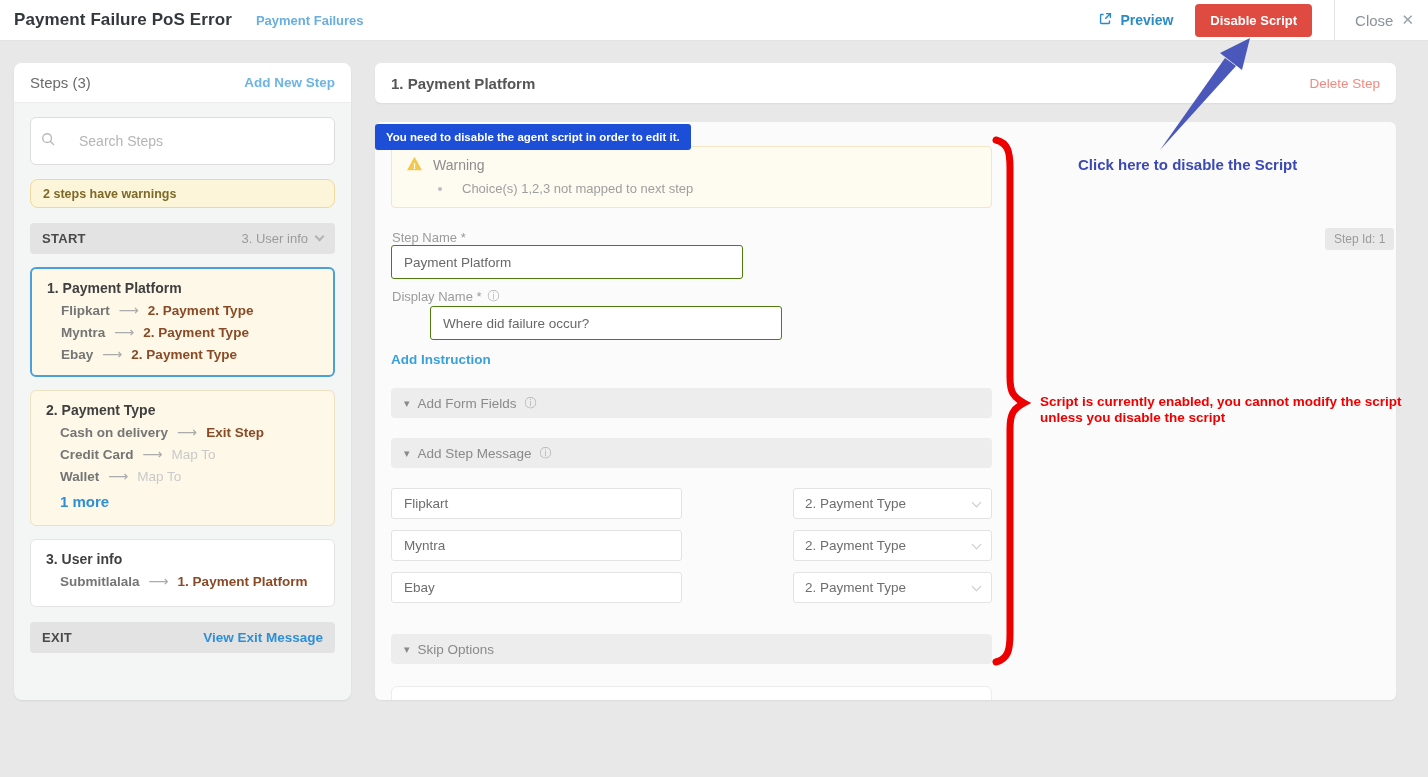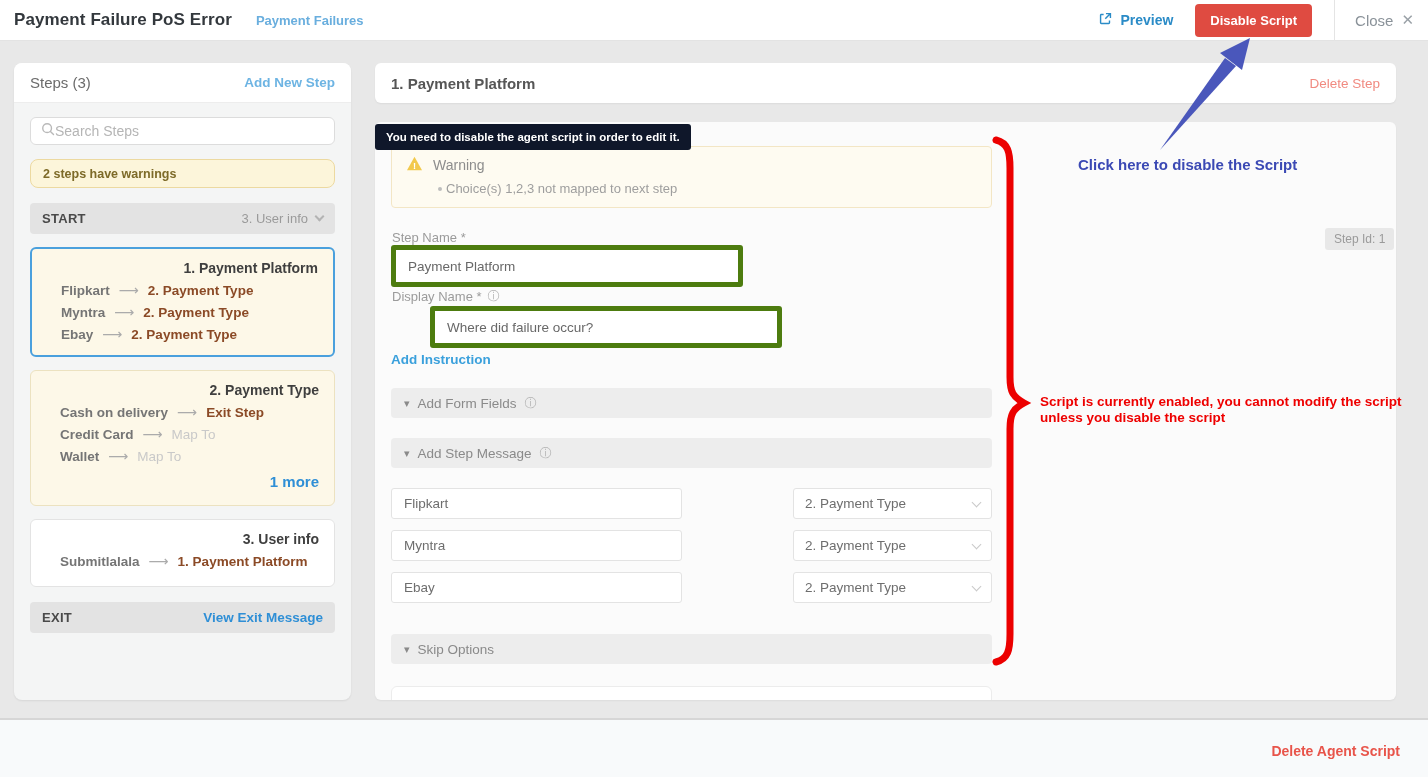--- a/index.html
+++ b/index.html
@@ -16,28 +16,28 @@
   .preview-link { display:flex; align-items:center; gap:7px; color:#2a8bc7; font-size:14px; font-weight:bold; cursor:pointer; }
   .btn-danger { margin-left:22px; background:#df4b41; color:#fff; font-size:13px; font-weight:bold;
                 border:none; border-radius:4px; padding:9px 15px; cursor:pointer; }
   .topbar-divider { width:1px; height:41px; background:#e4e4e4; margin-left:22px; }
   .close-group { display:flex; align-items:center; gap:8px; margin-left:20px; cursor:pointer; }
   .close-label { font-size:15px; color:#8a9299; }
   .close-x { font-size:15px; color:#9aa1a7; }
 
   
   .sidebar { position:absolute; left:14px; top:63px; width:337px; height:637px; background:#f4f5f5;
-             border-radius:8px; box-shadow:0 1px 2px rgba(0,0,0,.08); overflow:hidden;text-align:right; }
+             border-radius:8px; box-shadow:0 1px 2px rgba(0,0,0,.08); overflow:hidden; }
   .sidebar-header { height:40px; background:#fff; display:flex; align-items:center; justify-content:space-between;
                     padding:0 16px; border-bottom:1px solid #ededed; }
   .sidebar-title { font-size:15px; color:#6b6b6b; }
   .add-step-link { font-size:13.5px; font-weight:bold; color:#6db4e3; cursor:pointer; }
   .sidebar-body { padding:14px 16px; }
-  .search-box { height:28px; background:#fff; border:1px solid #dcdcdc; border-radius:6px;
-                display:flex; align-items:center; padding:0 10px; gap:0; }
+  .search-box { height:48px; background:#fff; border:1px solid #dcdcdc; border-radius:6px;
+                display:flex; align-items:center; padding:0 10px; gap:24px; }
   .search-placeholder { font-size:14px; color:#b5b5b5; }
   .warn-banner { margin-top:14px; height:29px; background:#fcf5da; border:1px solid #ecd9a0; border-radius:8px;
                  display:flex; align-items:center; padding:0 12px; font-size:12.5px; font-weight:bold; color:#7d6a28; }
   .gray-row { margin-top:15px; height:31px; background:#e3e3e3; border-radius:4px; display:flex;
               align-items:center; justify-content:space-between; padding:0 12px; }
   .gray-row-label { font-size:13px; font-weight:bold; color:#4a4a4a; letter-spacing:.3px; }
   .gray-row-right { display:flex; align-items:center; gap:8px; font-size:13px; color:#9a9a9a; cursor:pointer; }
   .chev { width:7px; height:7px; border-right:2px solid #b3b3b3; border-bottom:2px solid #b3b3b3;
           transform:rotate(45deg); margin-top:-4px; }
   .step-card { margin-top:13px; border-radius:6px; padding:11px 15px 13px; background:#fdf8e8; border:1px solid #ece2c0; }
@@ -53,30 +53,30 @@
   .exit-link { font-size:13.5px; font-weight:bold; color:#2f8fd6; cursor:pointer; }
 
   
   .main-header { position:absolute; left:375px; top:63px; width:1021px; height:40px; background:#fff;
                  border-radius:6px; box-shadow:0 1px 2px rgba(0,0,0,.06); display:flex; align-items:center;
                  justify-content:space-between; padding:0 16px; }
   .main-header-title { font-size:15px; font-weight:bold; color:#565656; }
   .delete-step-link { font-size:13.5px; color:#f18a80; cursor:pointer; }
   .main-panel { position:absolute; left:375px; top:122px; width:1021px; height:578px; background:#fbfbfb;
                 border-radius:6px; box-shadow:0 1px 2px rgba(0,0,0,.05); overflow:hidden; }
-  .tooltip { position:absolute; left:375px; top:124px; background:#0f172a; color:#fff; font-size:11.5px;
+  .tooltip { position:absolute; left:375px; top:124px; background:#1d4ed8; color:#fff; font-size:11.5px;
              font-weight:bold; padding:7px 11px; border-radius:3px; z-index:25; }
   .warn-box { position:absolute; left:16px; top:24px; width:601px; height:62px; background:#fefbf1;
               border:1px solid #f3e6c5; border-radius:4px; padding:9px 14px; }
   .warn-head { display:flex; align-items:center; gap:10px; font-size:14px; color:#8d8d8d; }
-  .warn-bullet { margin:7px 0 0 32px; font-size:13px; color:#9e9e9e; display:flex; align-items:center; gap:4px; }
+  .warn-bullet { margin:7px 0 0 32px; font-size:13px; color:#9e9e9e; display:flex; align-items:center; gap:20px; }
   .bullet-dot { width:4px; height:4px; border-radius:50%; background:#bdbdbd; }
   .field-label { position:absolute; font-size:13px; color:#9b9b9b; display:flex; align-items:center; gap:6px; }
   .info-i { font-size:12px; color:#b3b3b3; }
-  .text-input { position:absolute; width:352px; height:30px; background:#fff; border:5px solid #4d7c0f;
+  .text-input { position:absolute; width:352px; height:30px; background:#fff; border:1px solid #4d7c0f;
                 border-radius:3px; font-family:"Liberation Sans",sans-serif; font-size:13.5px; color:#686868;
                 padding:16px 12px; outline:none; }
   .add-instruction { position:absolute; left:16px; top:230px; font-size:13.5px; font-weight:bold; color:#3aa0dc; cursor:pointer; }
   .accordion { position:absolute; left:16px; width:601px; height:30px; background:#ededed; border-radius:4px;
                display:flex; align-items:center; gap:8px; padding:0 13px; cursor:pointer; }
   .acc-caret { font-size:11px; color:#8a8a8a; }
   .acc-label { font-size:13.5px; color:#8a8a8a; }
   .choice-input { position:absolute; left:16px; width:291px; height:31px; background:#fff; border:1px solid #e3e3e3;
                   border-radius:3px; font-family:"Liberation Sans",sans-serif; font-size:13.5px; color:#6e6e6e;
                   padding:0 12px; outline:none; }
@@ -295,17 +295,14 @@
   </svg>
 
   <div class="blue-note anno">Click here to disable the Script</div>
 
   <svg class="brace-svg anno" width="50" height="534">
     <path d="M10,6 C22,9 24,18 24,34 L24,243 C24,258 27,263 38,269 C27,275 24,280 24,295 L24,500 C24,516 22,525 10,528" fill="none" stroke="#ec0000" stroke-width="7" stroke-linecap="round"></path>
   </svg>
 
   <div class="red-note anno">Script is currently enabled, you cannot modify the script  unless you disable the script</div>
 
-  <div class="footer">
-    <span class="delete-agent-link">Delete Agent Script</span>
-  </div>
 
 </div>
 
 </body></html>

